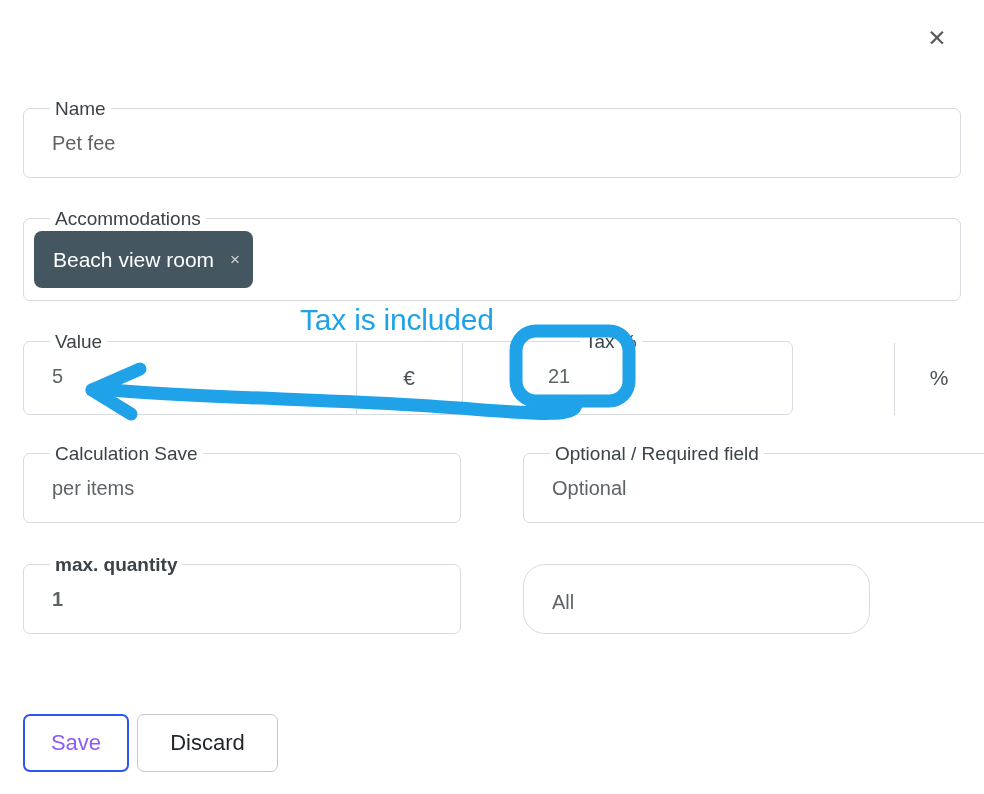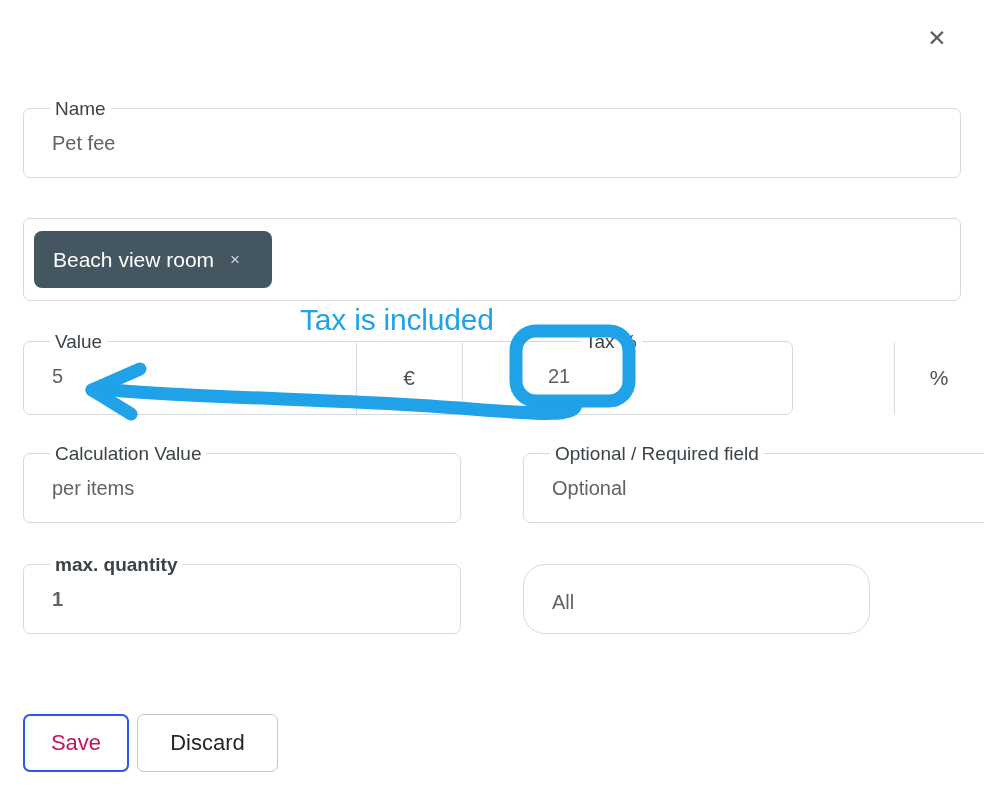--- a/index.html
+++ b/index.html
@@ -97,21 +97,21 @@
 
   
   #accommodation-chip {
     position: absolute;
     left: 10px; top: 12px;
     height: 57px;
     background: #44565f;
     border-radius: 8px;
     display: flex;
     align-items: center;
-    padding: 0 32px 0 19px;
+    padding: 0 13px 0 19px;
     cursor: pointer;
   }
   #accommodation-chip-label {
     font-size: 21px;
     color: #ffffff;
     white-space: nowrap;
   }
   #accommodation-chip-remove {
     margin-left: 16px;
     font-size: 17px;
@@ -127,21 +127,21 @@
     border-radius: 7px;
     background: #ffffff;
     display: flex;
     align-items: center;
     justify-content: center;
     font-size: 22px;
     cursor: pointer;
     font-family: "Liberation Sans", sans-serif;
   }
   #save-button    { left: 23px;  top: 714px; width: 106px;
-                    border: 2px solid #2b55f4; color: #be185d; }
+                    border: 2px solid #2b55f4; color: #8b5cf6; }
   #discard-button { left: 137px; top: 714px; width: 141px;
                     border: 1px solid #c3c7cb; color: #232629; }
 
   
   #annotation-layer {
     position: absolute;
     left: 0; top: 0;
     width: 984px; height: 794px;
     pointer-events: none;
   }
@@ -160,20 +160,21 @@
 <div id="dialog-header">
   <button id="close-button">✕</button>
 </div>
 
 <div class="field" id="field-name">
   <span class="field-label">Name</span>
   <span class="field-value">Pet fee</span>
 </div>
 
 <div class="field" id="field-accommodations">
+  <span class="field-label">Accommodations</span>
   <div id="accommodation-chip">
     <span id="accommodation-chip-label">Beach view room</span>
     <span id="accommodation-chip-remove">×</span>
   </div>
 </div>
 
 <div class="field" id="field-value-group">
   <span class="field-label">Value</span>
   <span class="field-value">5</span>
 
@@ -184,21 +185,21 @@
   <div id="tax-subfield">
     <span class="field-label" style="left:62px;">Tax %</span>
     <span class="field-value" style="left:30px;">21</span>
   </div>
 
   <div id="value-divider-3"></div>
   <div id="value-suffix-percent">%</div>
 </div>
 
 <div class="field" id="field-calculation-basic">
-  <span class="field-label">Calculation Value</span>
+  <span class="field-label">Calculation Save</span>
   <span class="field-value">per items</span>
 </div>
 
 <div class="field" id="field-optional-required">
   <span class="field-label">Optional / Required field</span>
   <span class="field-value">Optional</span>
 </div>
 
 <div class="field" id="field-max-quantity">
   <span class="field-label">max. quantity</span>

